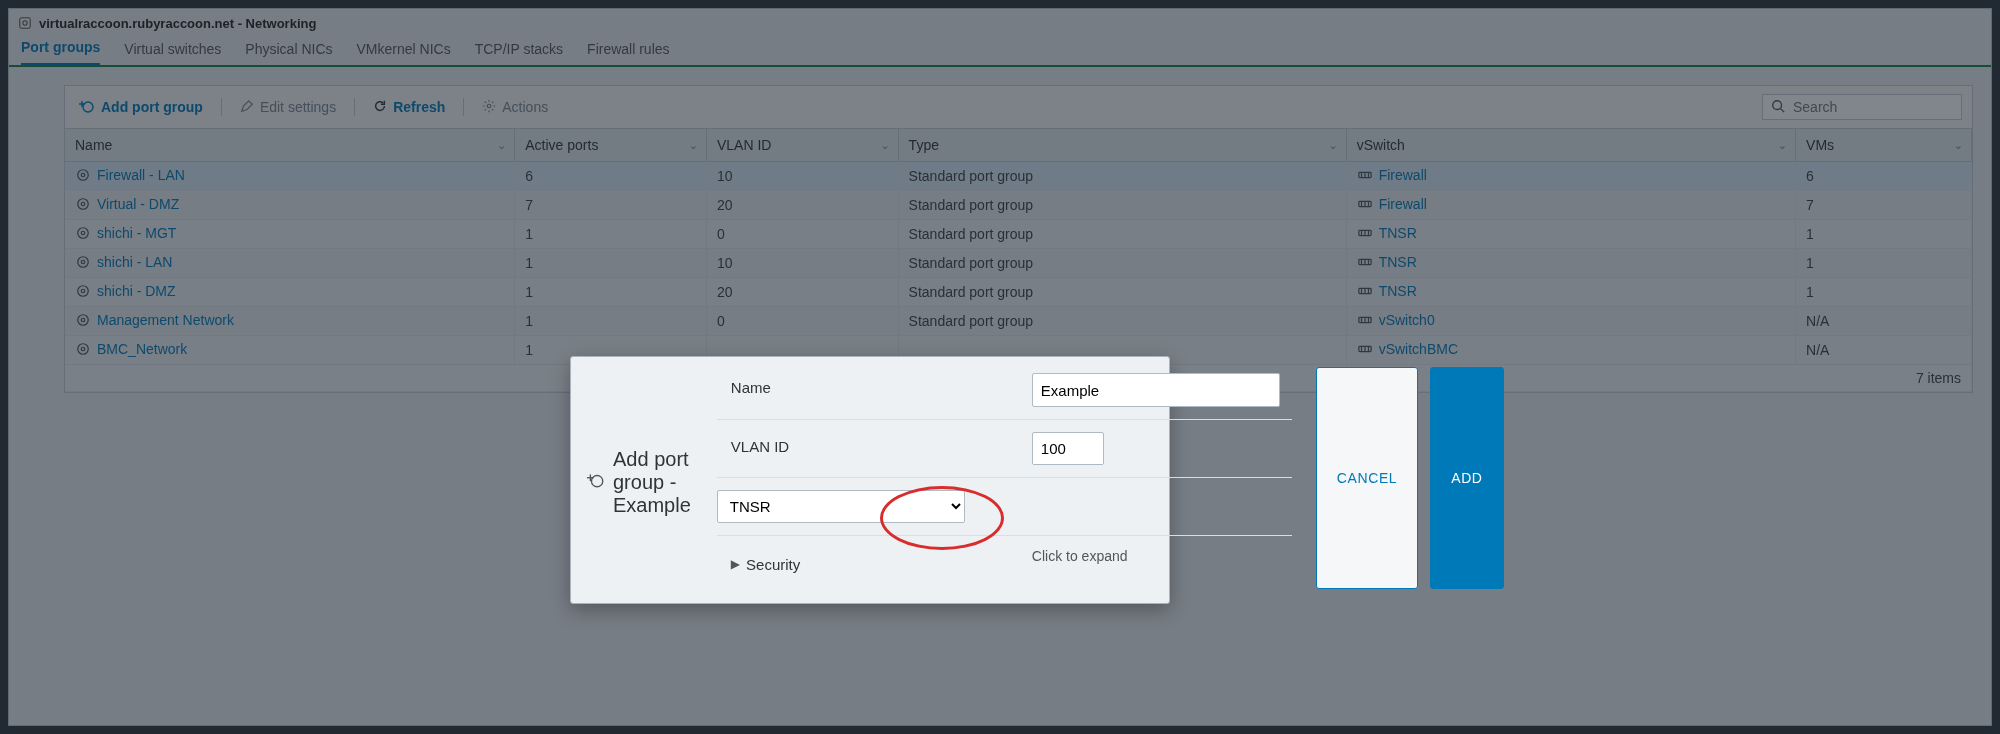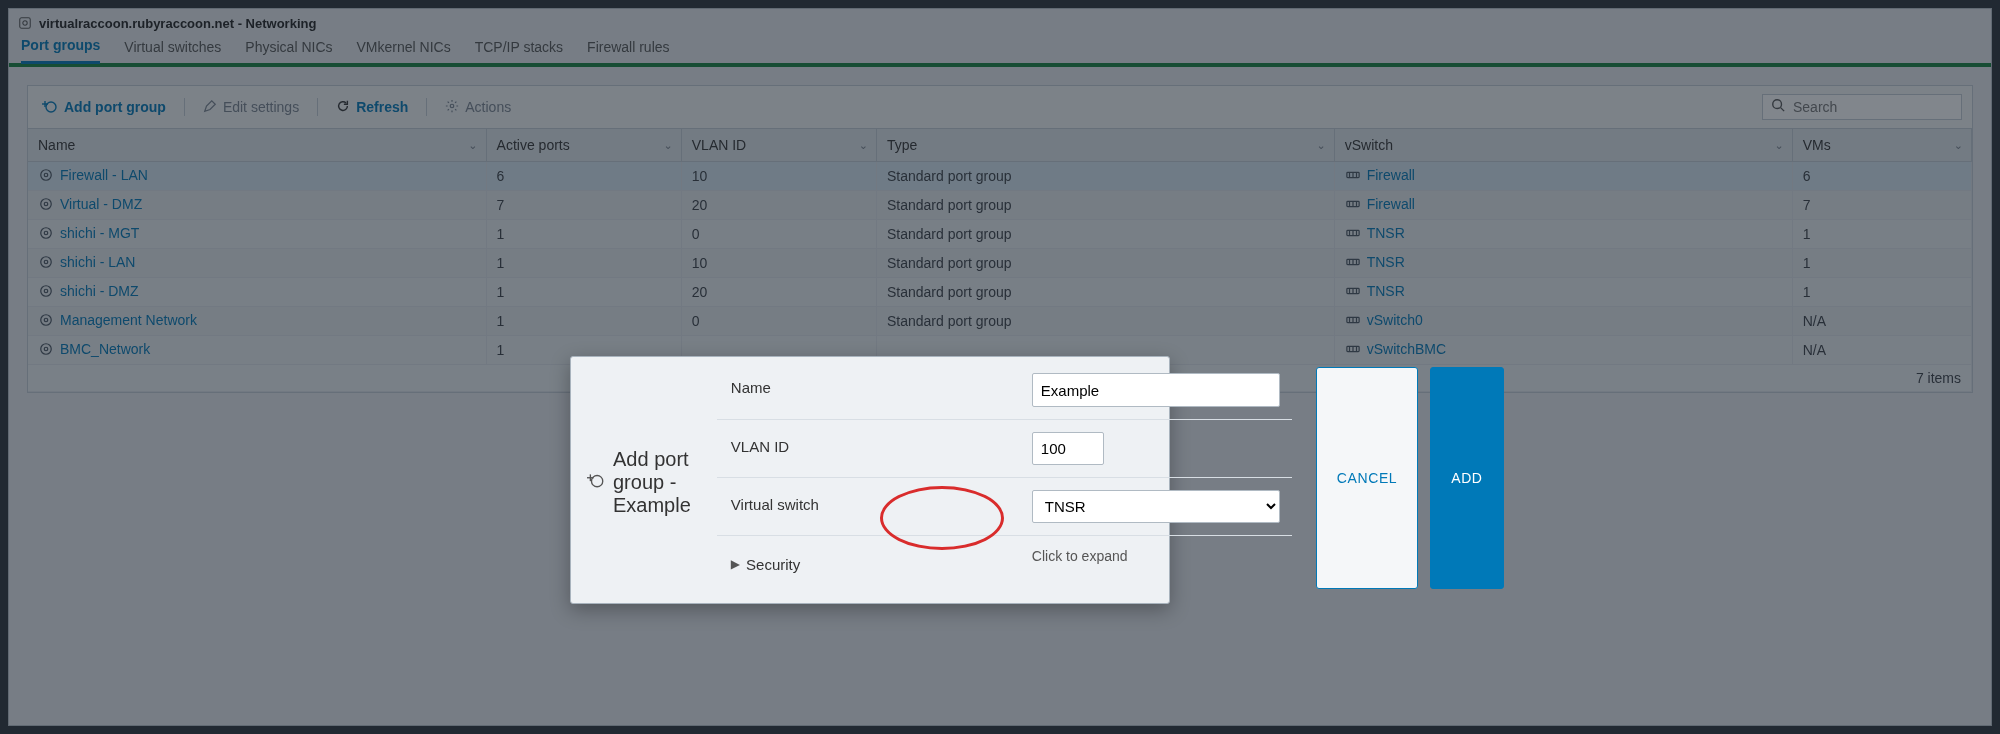--- a/index.html
+++ b/index.html
@@ -30,21 +30,21 @@
   }
   .host-icon {
     width: 16px; height: 16px;
     display: inline-flex; align-items: center; justify-content: center;
     color: #555;
   }
   .tabs {
     display: flex;
     gap: 24px;
     padding: 0 12px;
-    border-bottom: 4px solid #15803d;
+    border-bottom: 2px solid #15803d;
     height: 30px; align-items: flex-end;
   }
   .tab {
     padding-bottom: 8px;
     cursor: pointer;
     color: #555;
     font-size: 14px;
   }
   .tab.active {
     color: #0079b8;
@@ -53,39 +53,40 @@
     margin-bottom: -1px;
   }
   .content {
     padding: 18px;
     flex: 1;
     overflow: hidden;
   }
   .panel {
     background: #e9ecef;
     border: 1px solid #c4ccd4;
+    margin-left: 37px;
   }
   .toolbar {
     display: flex; align-items: center;
     padding: 8px 10px;
     gap: 6px;
     background: #f3f5f7;
     border-bottom: 1px solid #c4ccd4;
   }
   .tb-btn {
     display: inline-flex; align-items: center; gap: 6px;
     color: #0079b8; font-weight: 600;
     cursor: pointer;
     padding: 2px 4px;
   }
   .tb-btn.disabled { color: #7a848f; cursor: default; font-weight: 500;}
   .tb-sep { width: 1px; height: 18px; background: #c4ccd4; margin: 0 8px; }
   .tb-spacer { flex: 1; }
   .search-wrap {
-    display: flex; align-items: flex-start;
+    display: flex; align-items: flex-end;
     border: 1px solid #c4ccd4;
     background: #fff;
     padding: 3px 8px;
     gap: 6px;
     width: 200px;
   }
   .search-wrap input { border: none; outline: none; font-size: 14px; width: 100%; background: transparent;}
   table.data {
     width: 100%; border-collapse: collapse;
     background: #eceff2;
@@ -515,21 +516,20 @@
         <input class="full" type="text" value="Example" style="">
       </div>
     </div>
     <div class="form-row">
       <div class="form-label">VLAN ID</div>
       <div class="form-val">
         <input class="narrow" type="text" value="100" style="">
       </div>
     </div>
     <div class="form-row">
-      <div class="form-label">Virtual switch</div>
       <div class="form-val">
         <select class="full">
           <option>TNSR</option>
         </select>
       </div>
     </div>
     <div class="form-row">
       <div class="form-label">
         <span class="expander">
           <span style="font-size:12px;color:#555;">▶</span>

